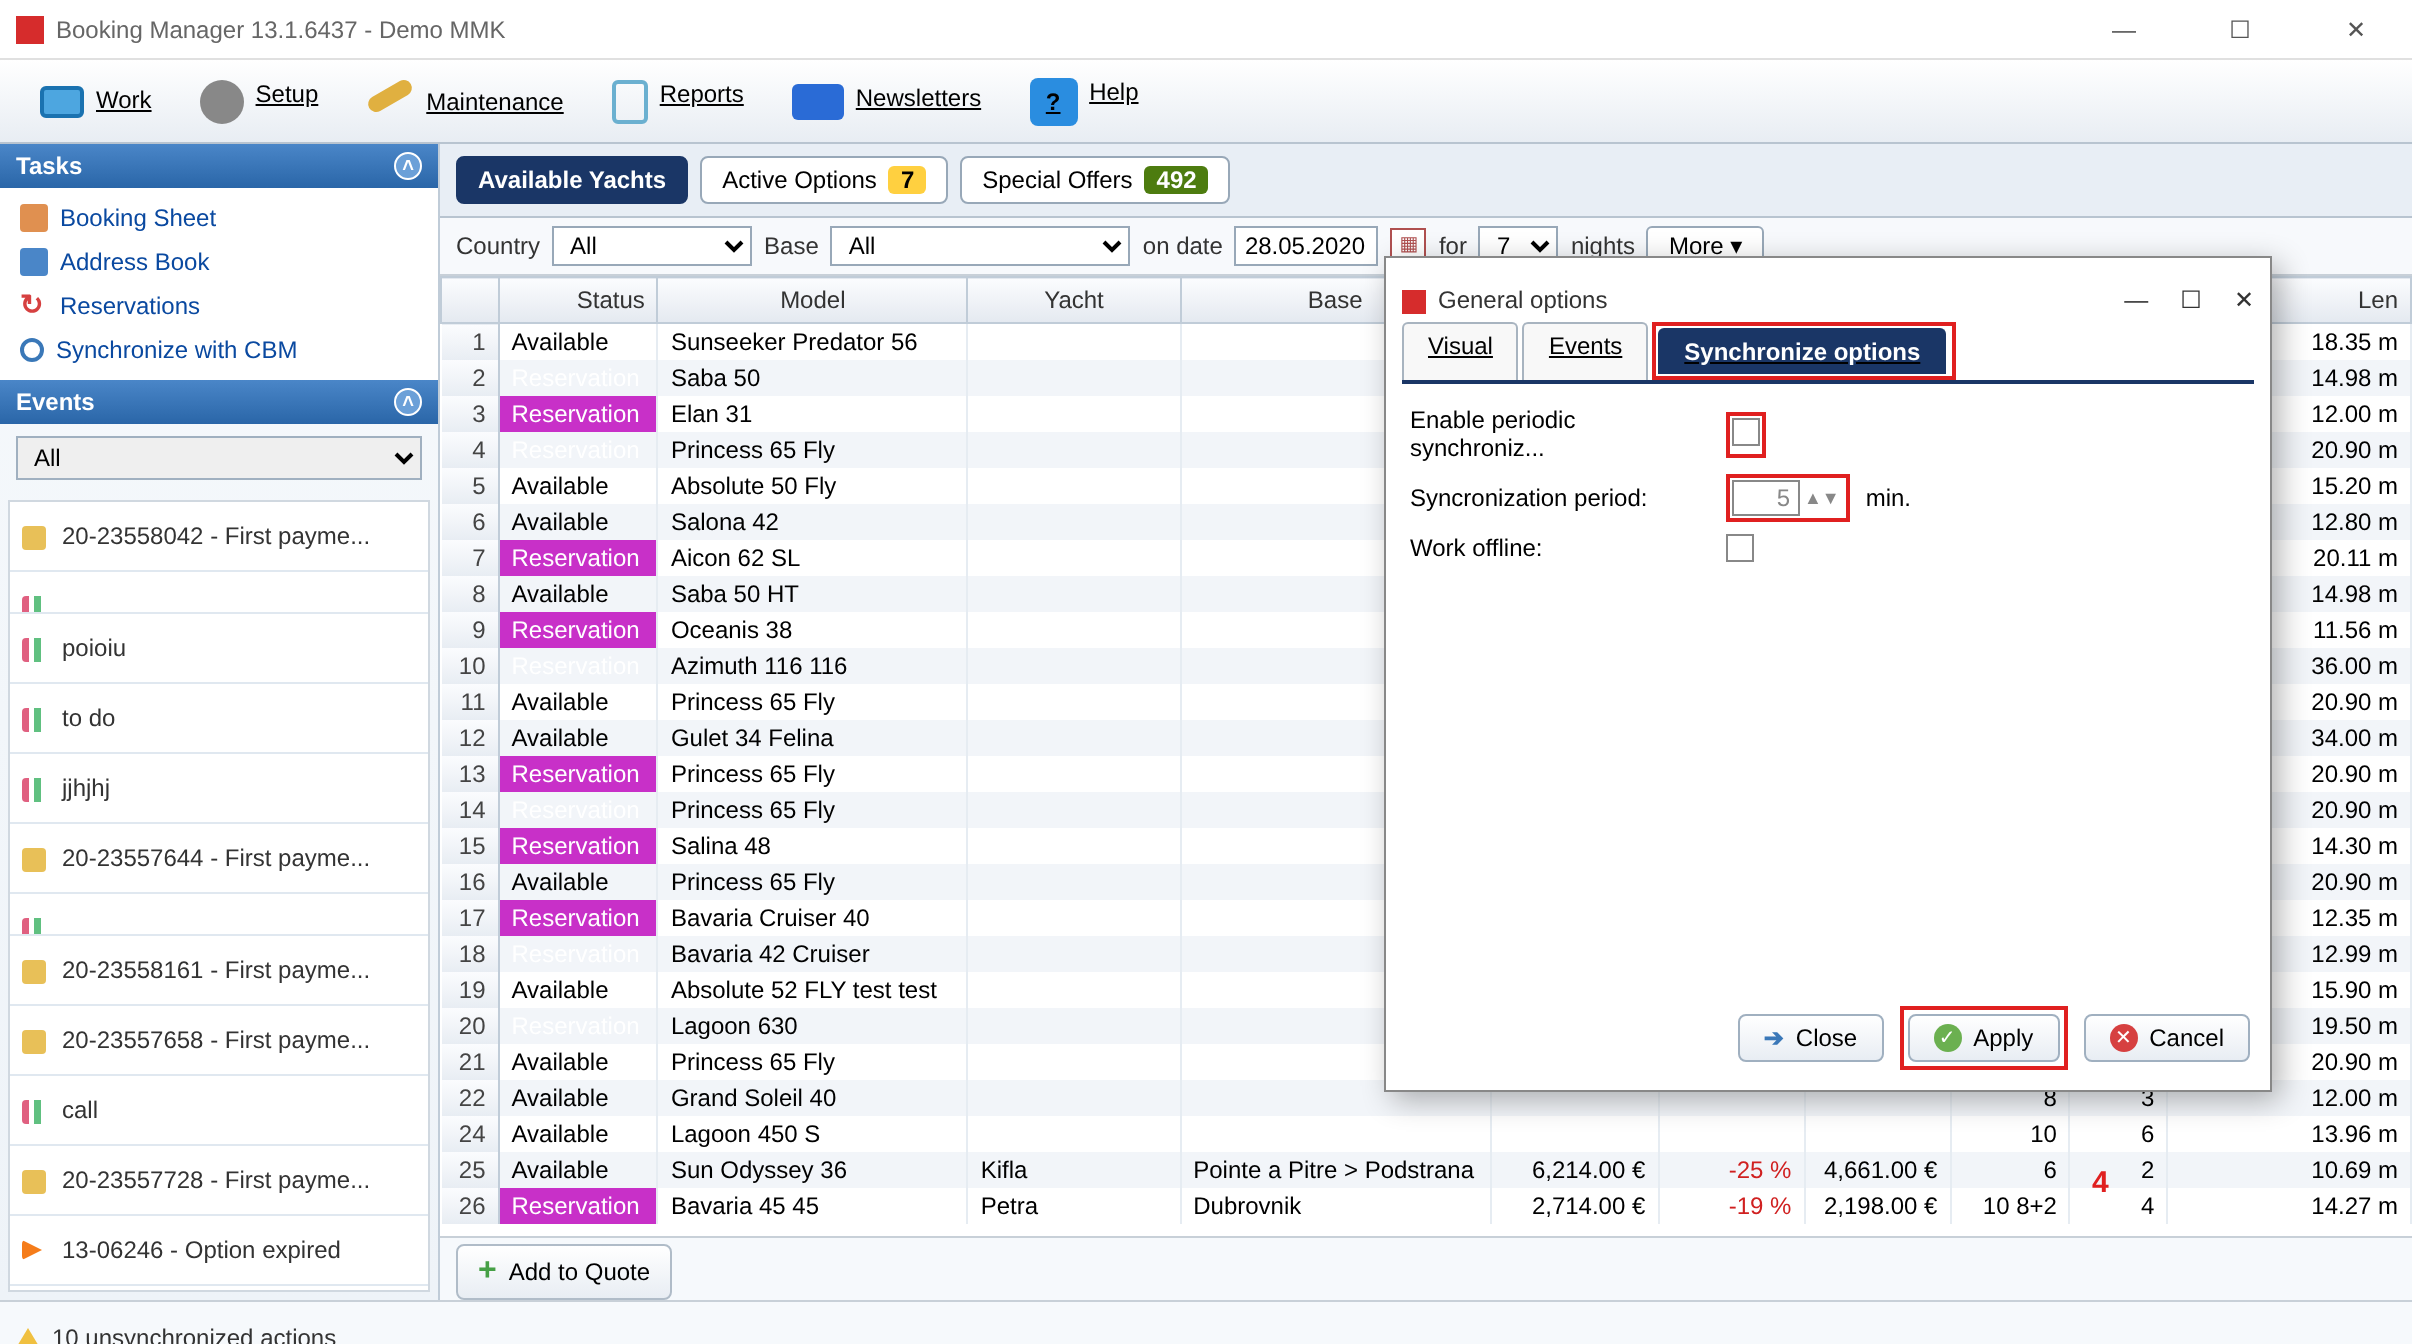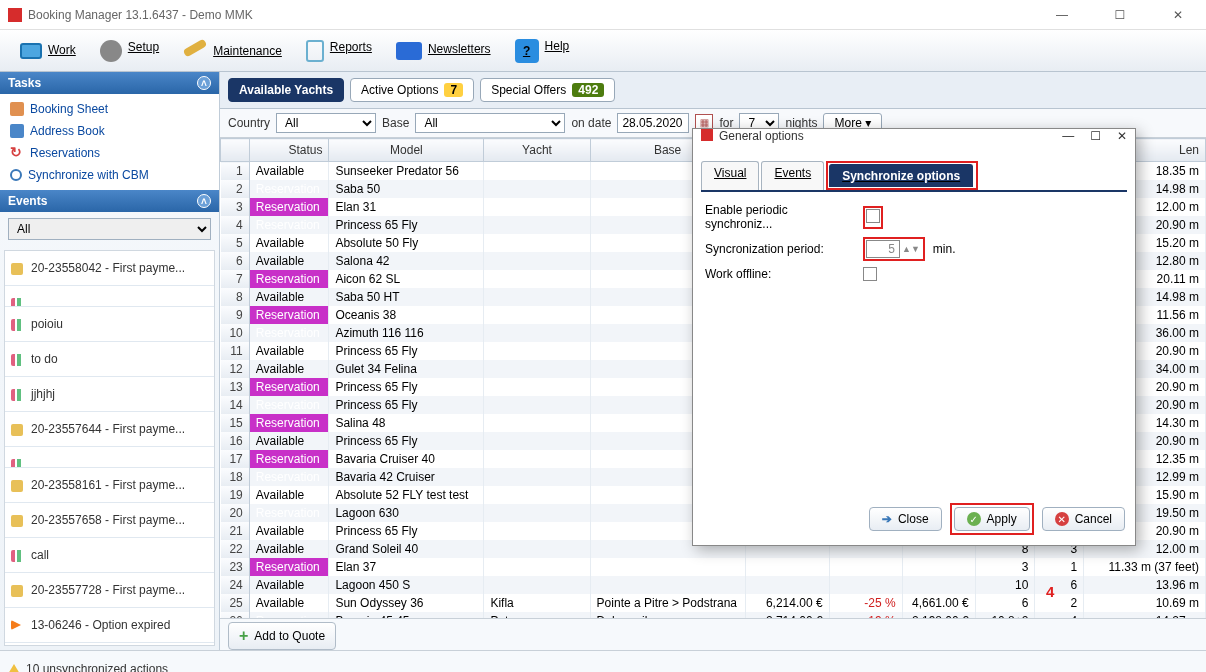--- a/index.html
+++ b/index.html
@@ -68,21 +68,21 @@
 
 .footer-row { height:34px; border-top:1px solid #c8d0d8; display:flex; align-items:center; padding:0 8px; background:#f6f9fc;}
 .footer-btn { border:1px solid #b0bcc8; background:linear-gradient(#fff,#e8edf3); border-radius:4px; padding:4px 10px; display:flex; align-items:center; gap:6px;}
 .plus-icon { color:#46a046; font-weight:bold; font-size:16px;}
 
 .statusbar { height:36px; border-top:1px solid #c8d0d8; background:#f6f9fc; display:flex; align-items:center; padding:0 8px; gap:6px; color:#333;}
 .warn-tri { width:0; height:0; border-left:6px solid transparent; border-right:6px solid transparent; border-bottom:10px solid #f0c040;}
 
 
 .dialog { position:absolute; left:472px; top:56px; width:444px; height:418px; background:#fff; border:1px solid #888; box-shadow:4px 4px 14px rgba(0,0,0,0.3); z-index:100;}
-.dialog-title { height:28px; display:flex; align-items:flex-start; padding:0 8px; }
+.dialog-title { height:28px; display:flex; align-items:flex-end; padding:0 8px; }
 .dialog-title .dicon { width:12px; height:12px; background:#d62c2c; margin-right:6px;}
 .dialog-title .dtitle { flex:1; color:#333;}
 .dlg-winbtns { display:flex; gap:16px; color:#333;}
 .dlg-tabs { display:flex; gap:0; padding:0 8px; margin-top:4px;text-decoration:underline;}
 .dlg-tab { padding:4px 12px; border:1px solid #a8b4c0; border-bottom:none; background:#f8f8f8; border-radius:3px 3px 0 0; margin-right:2px;}
 .dlg-tab.active { background:#1a3666; color:#fff; border-color:#1a3666; font-weight:bold;}
 .red-box { border:2px solid #e02020; padding:1px;}
 .dlg-body { border-top:2px solid #1a3666; margin:0 8px; padding:8px 4px;}
 .dlg-row { display:flex; align-items:center; gap:8px; padding:3px 0;}
 .dlg-row label { width:150px;}
@@ -533,33 +533,20 @@
                 <td></td>
                 <td></td>
                 <td class="col-num"></td>
                 <td class="col-num"></td>
                 <td class="col-num"></td>
                 <td class="col-num">8</td>
                 <td class="col-num">3</td>
                 <td class="col-num">12.00 m</td>
               </tr>
               <tr>
-                <td class="rownum">23</td>
-                <td class="status-res">Reservation</td>
-                <td>Elan 37</td>
-                <td></td>
-                <td></td>
-                <td class="col-num"></td>
-                <td class="col-num"></td>
-                <td class="col-num"></td>
-                <td class="col-num">3</td>
-                <td class="col-num">1</td>
-                <td class="col-num">11.33 m (37 feet)</td>
-              </tr>
-              <tr>
                 <td class="rownum">24</td>
                 <td>Available</td>
                 <td>Lagoon 450 S</td>
                 <td></td>
                 <td></td>
                 <td class="col-num"></td>
                 <td class="col-num"></td>
                 <td class="col-num"></td>
                 <td class="col-num">10</td>
                 <td class="col-num">6</td>

